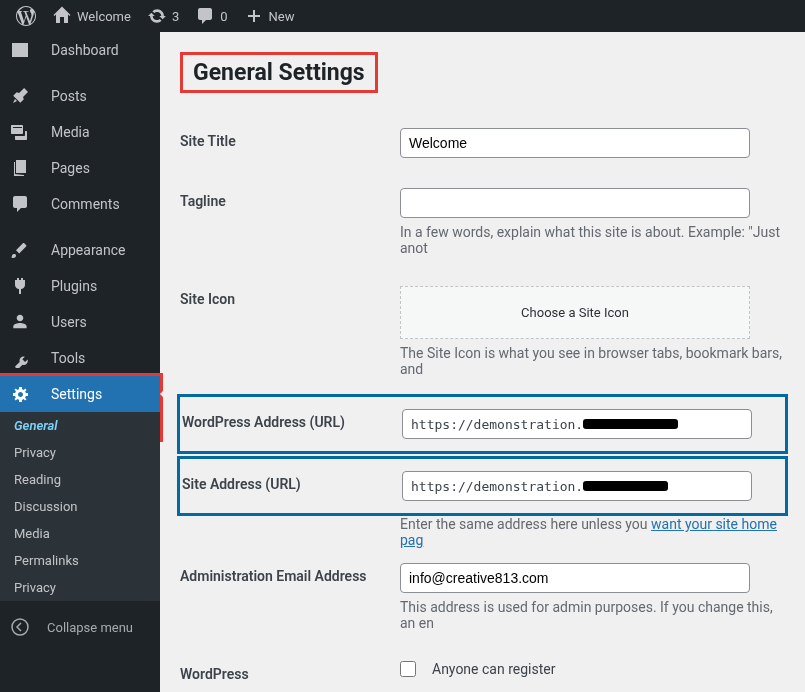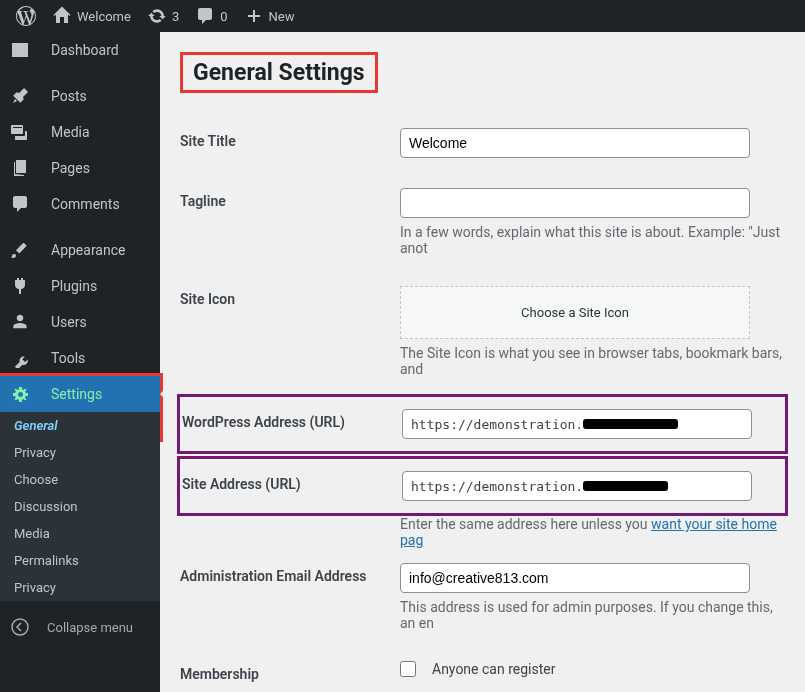--- a/index.html
+++ b/index.html
@@ -7,21 +7,21 @@
     
     .toolbar { background: #1d2327; color: #c3c4c7; height: 32px; display: flex; align-items: center; padding: 0 8px; font-size: 13px; }
     .toolbar-item { display: flex; align-items: center; padding: 0 8px; gap: 5px; cursor: pointer; }
     .toolbar svg { width: 20px; height: 20px; fill: currentColor; }
     .wp-logo svg { width: 20px; height: 20px; }
     
     .container { display: flex; min-height: calc(100vh - 32px); }
     
     .sidebar { width: 160px; background: #1d2327; color: #c3c4c7; flex-shrink: 0; }
     .sidebar-item { display: flex; align-items: center; padding: 8px 10px; font-size: 14px; cursor: pointer; gap: 21px; }
-    .sidebar-item.active { background: #2271b1; color: #86efac; position: relative; }
+    .sidebar-item.active { background: #2271b1; color: #ffffff; position: relative; }
     .sidebar-item.active::after { content: ""; position: absolute; right: -8px; top: 50%; transform: translateY(-50%); border: 8px solid transparent; border-right-color: #f0f0f1; }
     .sidebar-item svg { width: 20px; height: 20px; fill: currentColor; }
     .sidebar-separator { height: 10px; }
     
     .submenu { background: #2c3338; }
     .submenu-item { padding: 6px 10px 6px 14px; font-size: 13px; color: #c3c4c7; cursor: pointer; }
     .submenu-item.current { color: #7dd3fc; font-weight: 600; font-style: italic; }
     
     .collapse-menu { display: flex; align-items: center; padding: 8px 10px; font-size: 13px; color: #a7aaad; cursor: pointer; gap: 17px; margin-top: 8px; }
     .collapse-menu svg { width: 20px; height: 20px; fill: currentColor; }
@@ -39,21 +39,21 @@
     
     .description { font-size: 14px; color: #646970; margin-top: 6px; }
     .description a { color: #2271b1; text-decoration: underline; }
     
     .icon-button { border: 1px dashed #c3c4c7; padding: 18px 40px; font-size: 13px; background: #f6f7f7; color: #2c3338; cursor: pointer; display: inline-block; width: 350px; text-align: center; }
     
     .checkbox-wrap { display: flex; align-items: center; gap: 16px; }
     .checkbox-wrap input[type="checkbox"] { width: 16px; height: 16px; }
     .checkbox-wrap label { font-size: 14px; }
     
-    .highlight-box { border: 3px solid #701a75; padding: 2px; margin: 2px -3px; }
+    .highlight-box { border: 3px solid #0369a1; padding: 2px; margin: 2px -3px; }
     .highlight-box .form-row { padding: 10px 0; }
     
     .redact { display: inline-block; width: 95px; height: 10px; background: #000; border-radius: 3px; vertical-align: middle; }
     .redact2 { display: inline-block; width: 85px; height: 10px; background: #000; border-radius: 3px; vertical-align: middle; }
     
     .settings-highlight { border: 3px solid #e53935; margin: -3px; }
   </style>
 </head>
 <body>
 
@@ -153,21 +153,21 @@
             <path d="M18 12h-2.2c-.2.6-.4 1.2-.8 1.7l1.5 1.5-1.4 1.4-1.5-1.5c-.5.3-1.1.6-1.7.8V18H9v-2.2c-.6-.2-1.2-.4-1.7-.8l-1.5 1.5-1.4-1.4 1.5-1.5c-.3-.5-.6-1.1-.8-1.7H3V9h2.2c.2-.6.4-1.2.8-1.7L4.4 5.8l1.4-1.4L7.3 6c.5-.3 1.1-.6 1.7-.8V3h3v2.2c.6.2 1.2.4 1.7.8l1.5-1.5 1.4 1.4-1.5 1.5c.3.5.6 1.1.8 1.7H18v3zm-7.5 1c1.4 0 2.5-1.1 2.5-2.5S11.9 8 10.5 8 8 9.1 8 10.5 9.1 13 10.5 13z"></path>
           </svg>
         <span>Settings</span>
       </div>
       <div class="submenu">
         <div class="submenu-item current">General</div>
       </div>
     </div>
     <div class="submenu">
       <div class="submenu-item">Privacy</div>
-      <div class="submenu-item">Choose</div>
+      <div class="submenu-item">Reading</div>
       <div class="submenu-item">Discussion</div>
       <div class="submenu-item">Media</div>
       <div class="submenu-item">Permalinks</div>
       <div class="submenu-item">Privacy</div>
     </div>
     <div class="collapse-menu">
       <svg viewBox="0 0 20 20">
           <circle cx="10" cy="10" r="8" fill="none" stroke="currentColor" stroke-width="1.5"></circle>
           <path d="M11 6l-4 4 4 4" fill="none" stroke="currentColor" stroke-width="1.5"></path>
         </svg>
@@ -228,21 +228,21 @@
 
     <div class="form-row">
       <div class="form-label">Administration Email Address</div>
       <div class="form-field">
         <input class="form-input" type="text" value="info@creative813.com" style="">
         <div class="description">This address is used for admin purposes. If you change this, an en</div>
       </div>
     </div>
 
     <div class="form-row">
-      <div class="form-label">Membership</div>
+      <div class="form-label">WordPress</div>
       <div class="form-field">
         <div class="checkbox-wrap">
           <input type="checkbox" style="">
           <label>Anyone can register</label>
         </div>
       </div>
     </div>
 
     
   </div>

